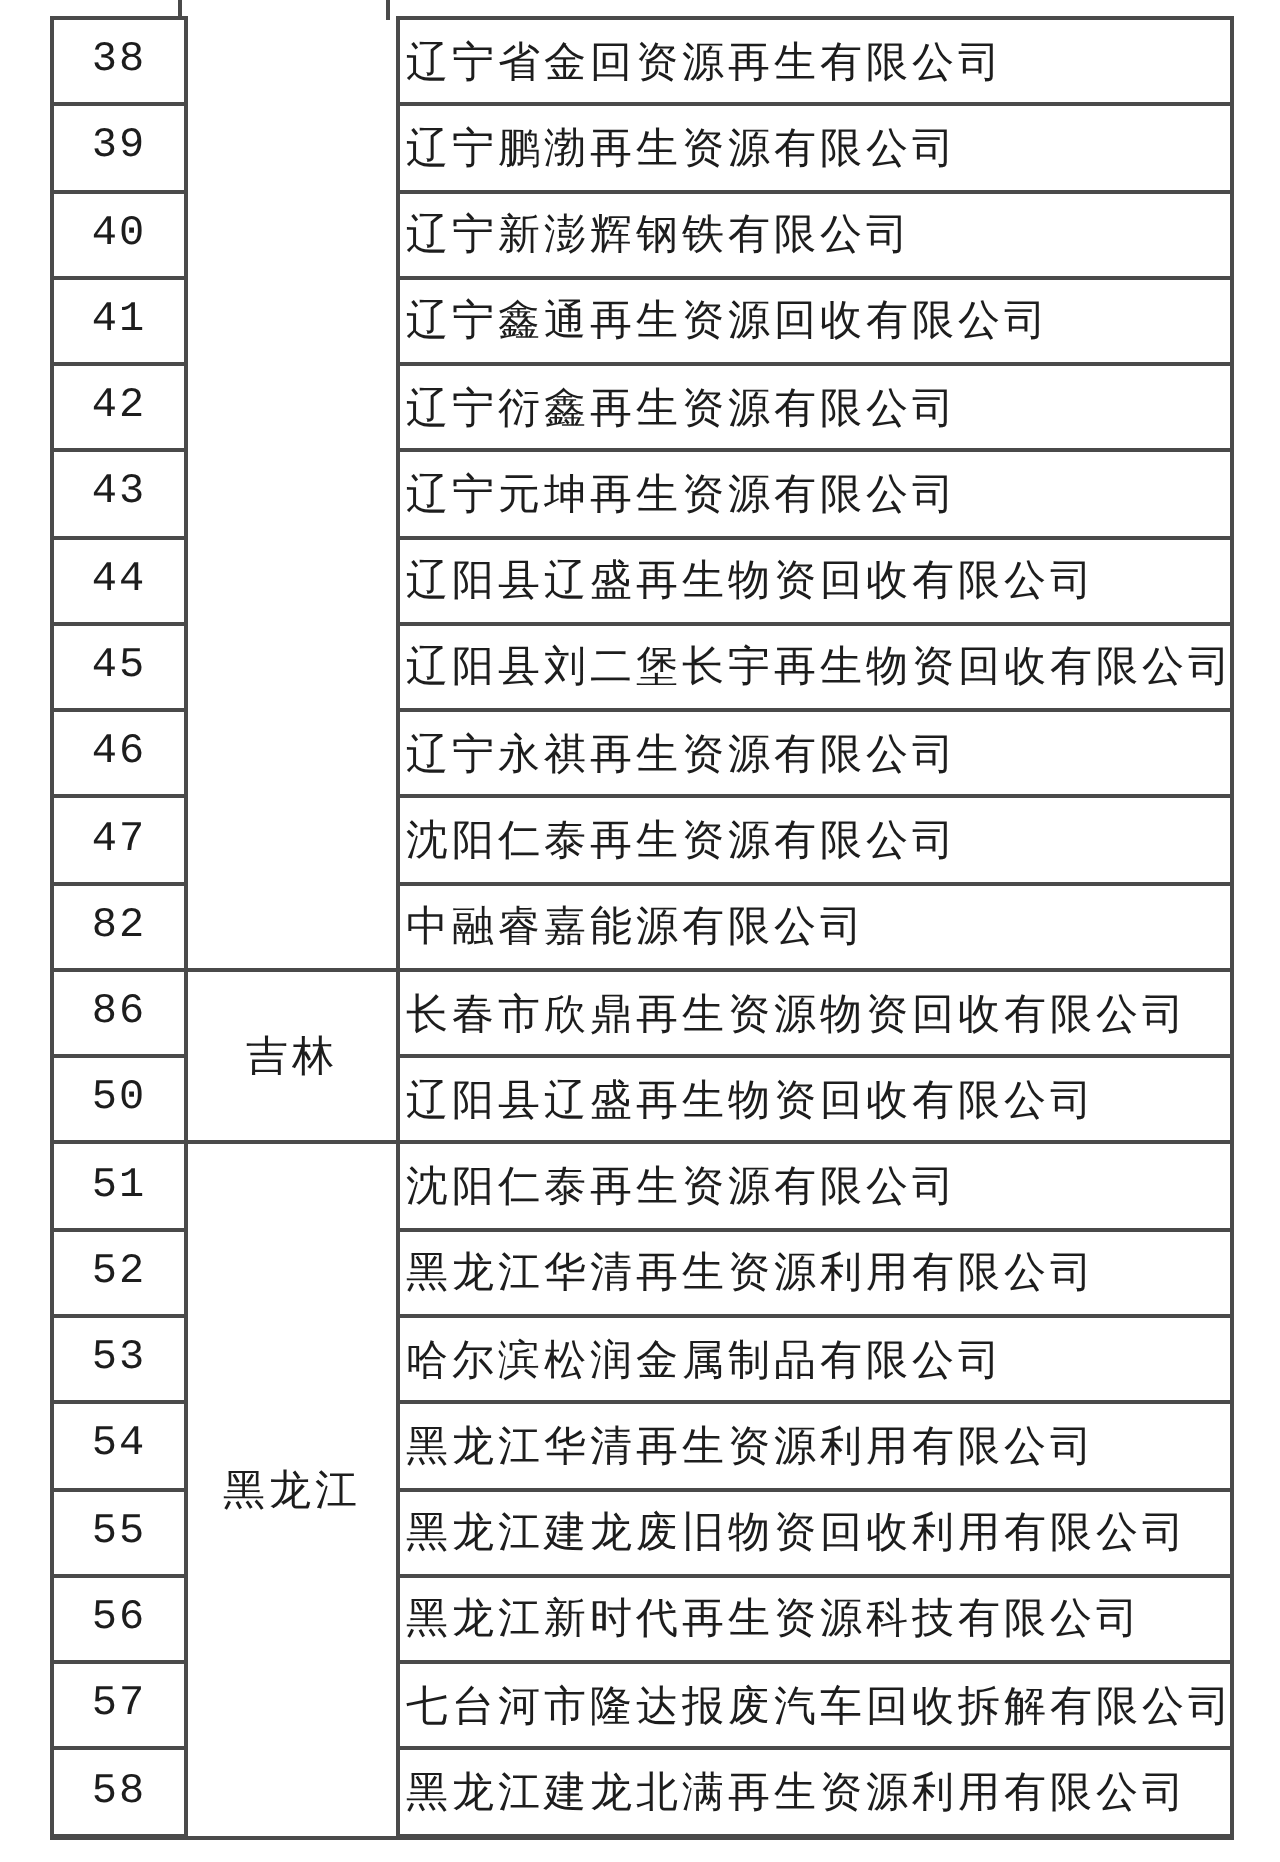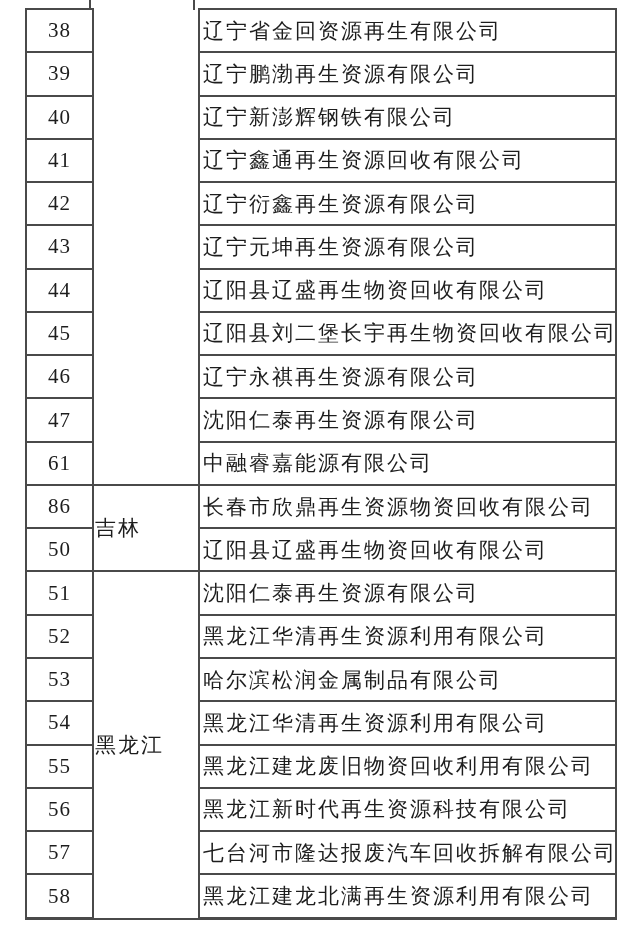--- a/index.html
+++ b/index.html
@@ -28,20 +28,21 @@
   }
   .stub.left  { left: 89px; }
   .stub.right { left: 193px; }
 
   .table-wrap {
     position: absolute;
     left: 25px;
     top: 8px;
     width: 592px;
     height: 912px;
+    font-family: Liberation Mono, monospace;
   }
   table.companies {
     border-collapse: collapse;
     table-layout: fixed;
     width: 100%;
     height: 100%;
   }
   table.companies td {
     border: 2px solid #4a4a4a;
     vertical-align: middle;
@@ -51,20 +52,21 @@
   tr:last-child td { border-bottom-width: 3px; }
 
   td.num {
     width: 63px;
     text-align: center;
     font-size: 21px;
     letter-spacing: 1px;
   }
   td.prov {
     width: 102px;
+    text-align: center;
     font-size: 21px;
     letter-spacing: 2px;
   }
   td.prov.open-top { border-top: none; }
   td.name {
     text-align: left;
     padding: 0 2px 0 3px;
     font-size: 21px;
     letter-spacing: 2px;
     margin-top: 47px;
@@ -116,21 +118,21 @@
       </tr>
       <tr>
         <td class="num">46</td>
         <td class="name">辽宁永祺再生资源有限公司</td>
       </tr>
       <tr>
         <td class="num">47</td>
         <td class="name">沈阳仁泰再生资源有限公司</td>
       </tr>
       <tr>
-        <td class="num">61</td>
+        <td class="num">82</td>
         <td class="name">中融睿嘉能源有限公司</td>
       </tr>
       <tr>
         <td class="num">86</td>
         <td class="prov" rowspan="2">吉林</td>
         <td class="name">长春市欣鼎再生资源物资回收有限公司</td>
       </tr>
       <tr>
         <td class="num">50</td>
         <td class="name">辽阳县辽盛再生物资回收有限公司</td>

